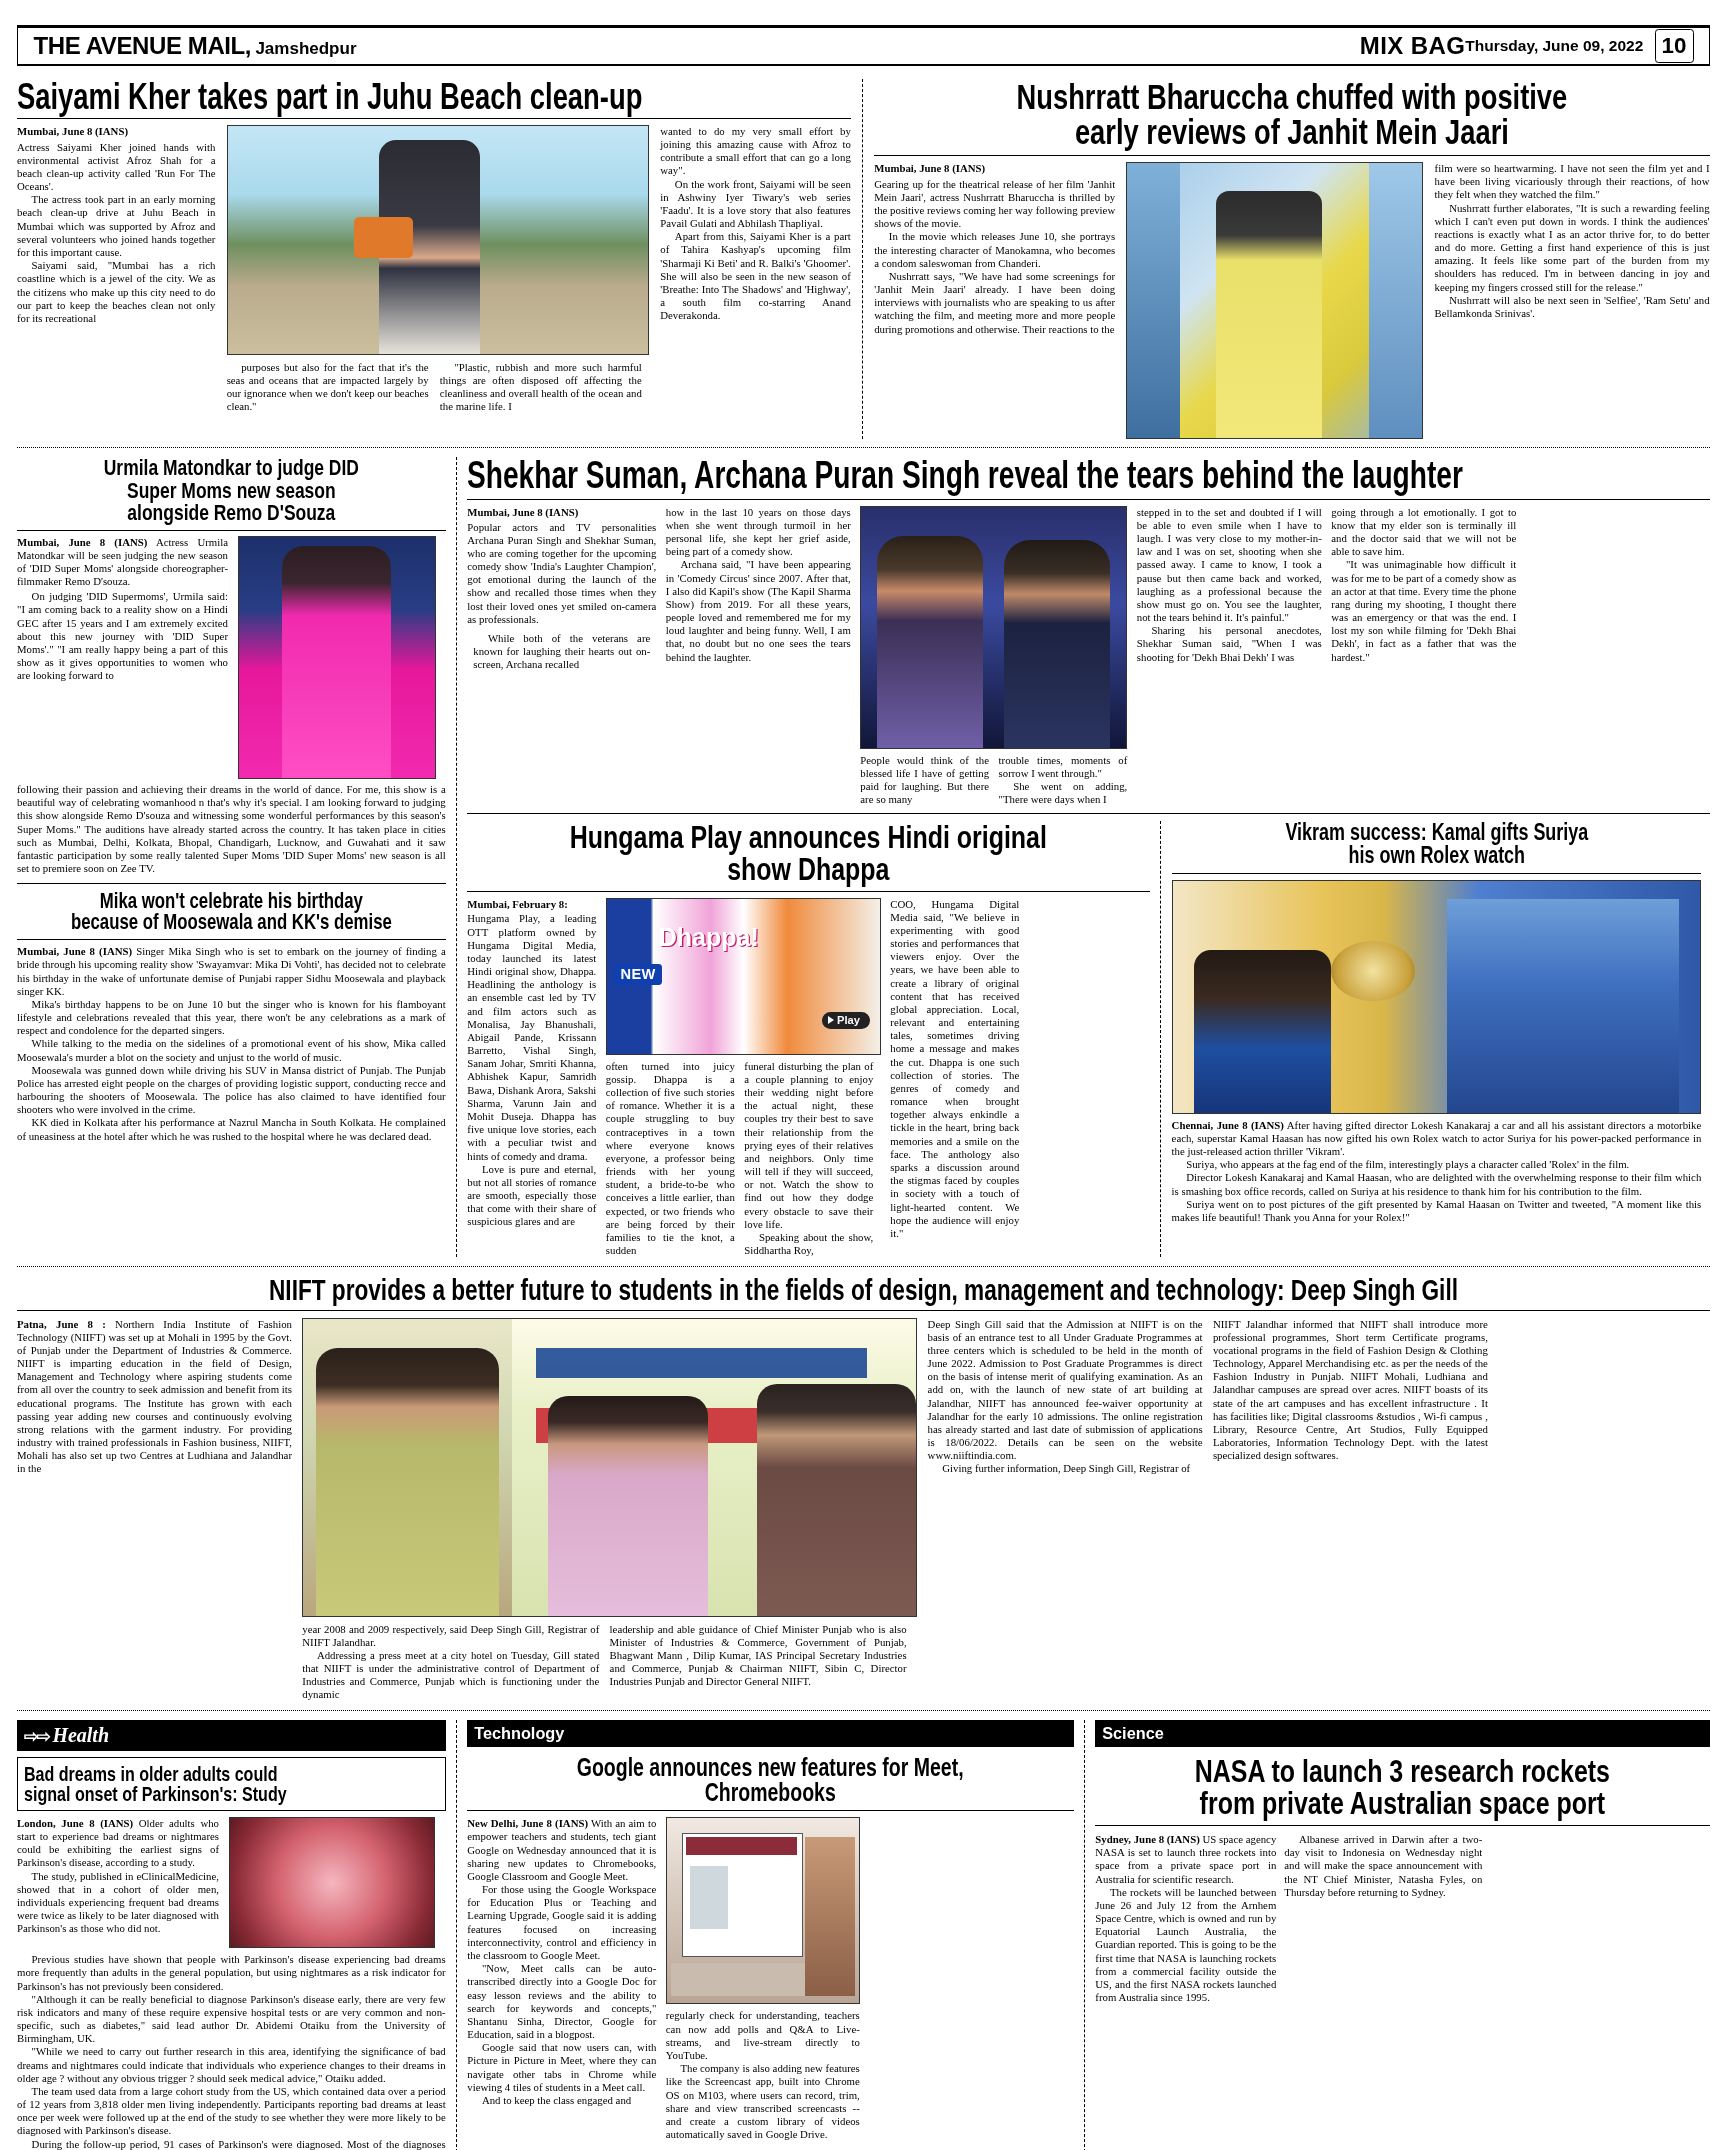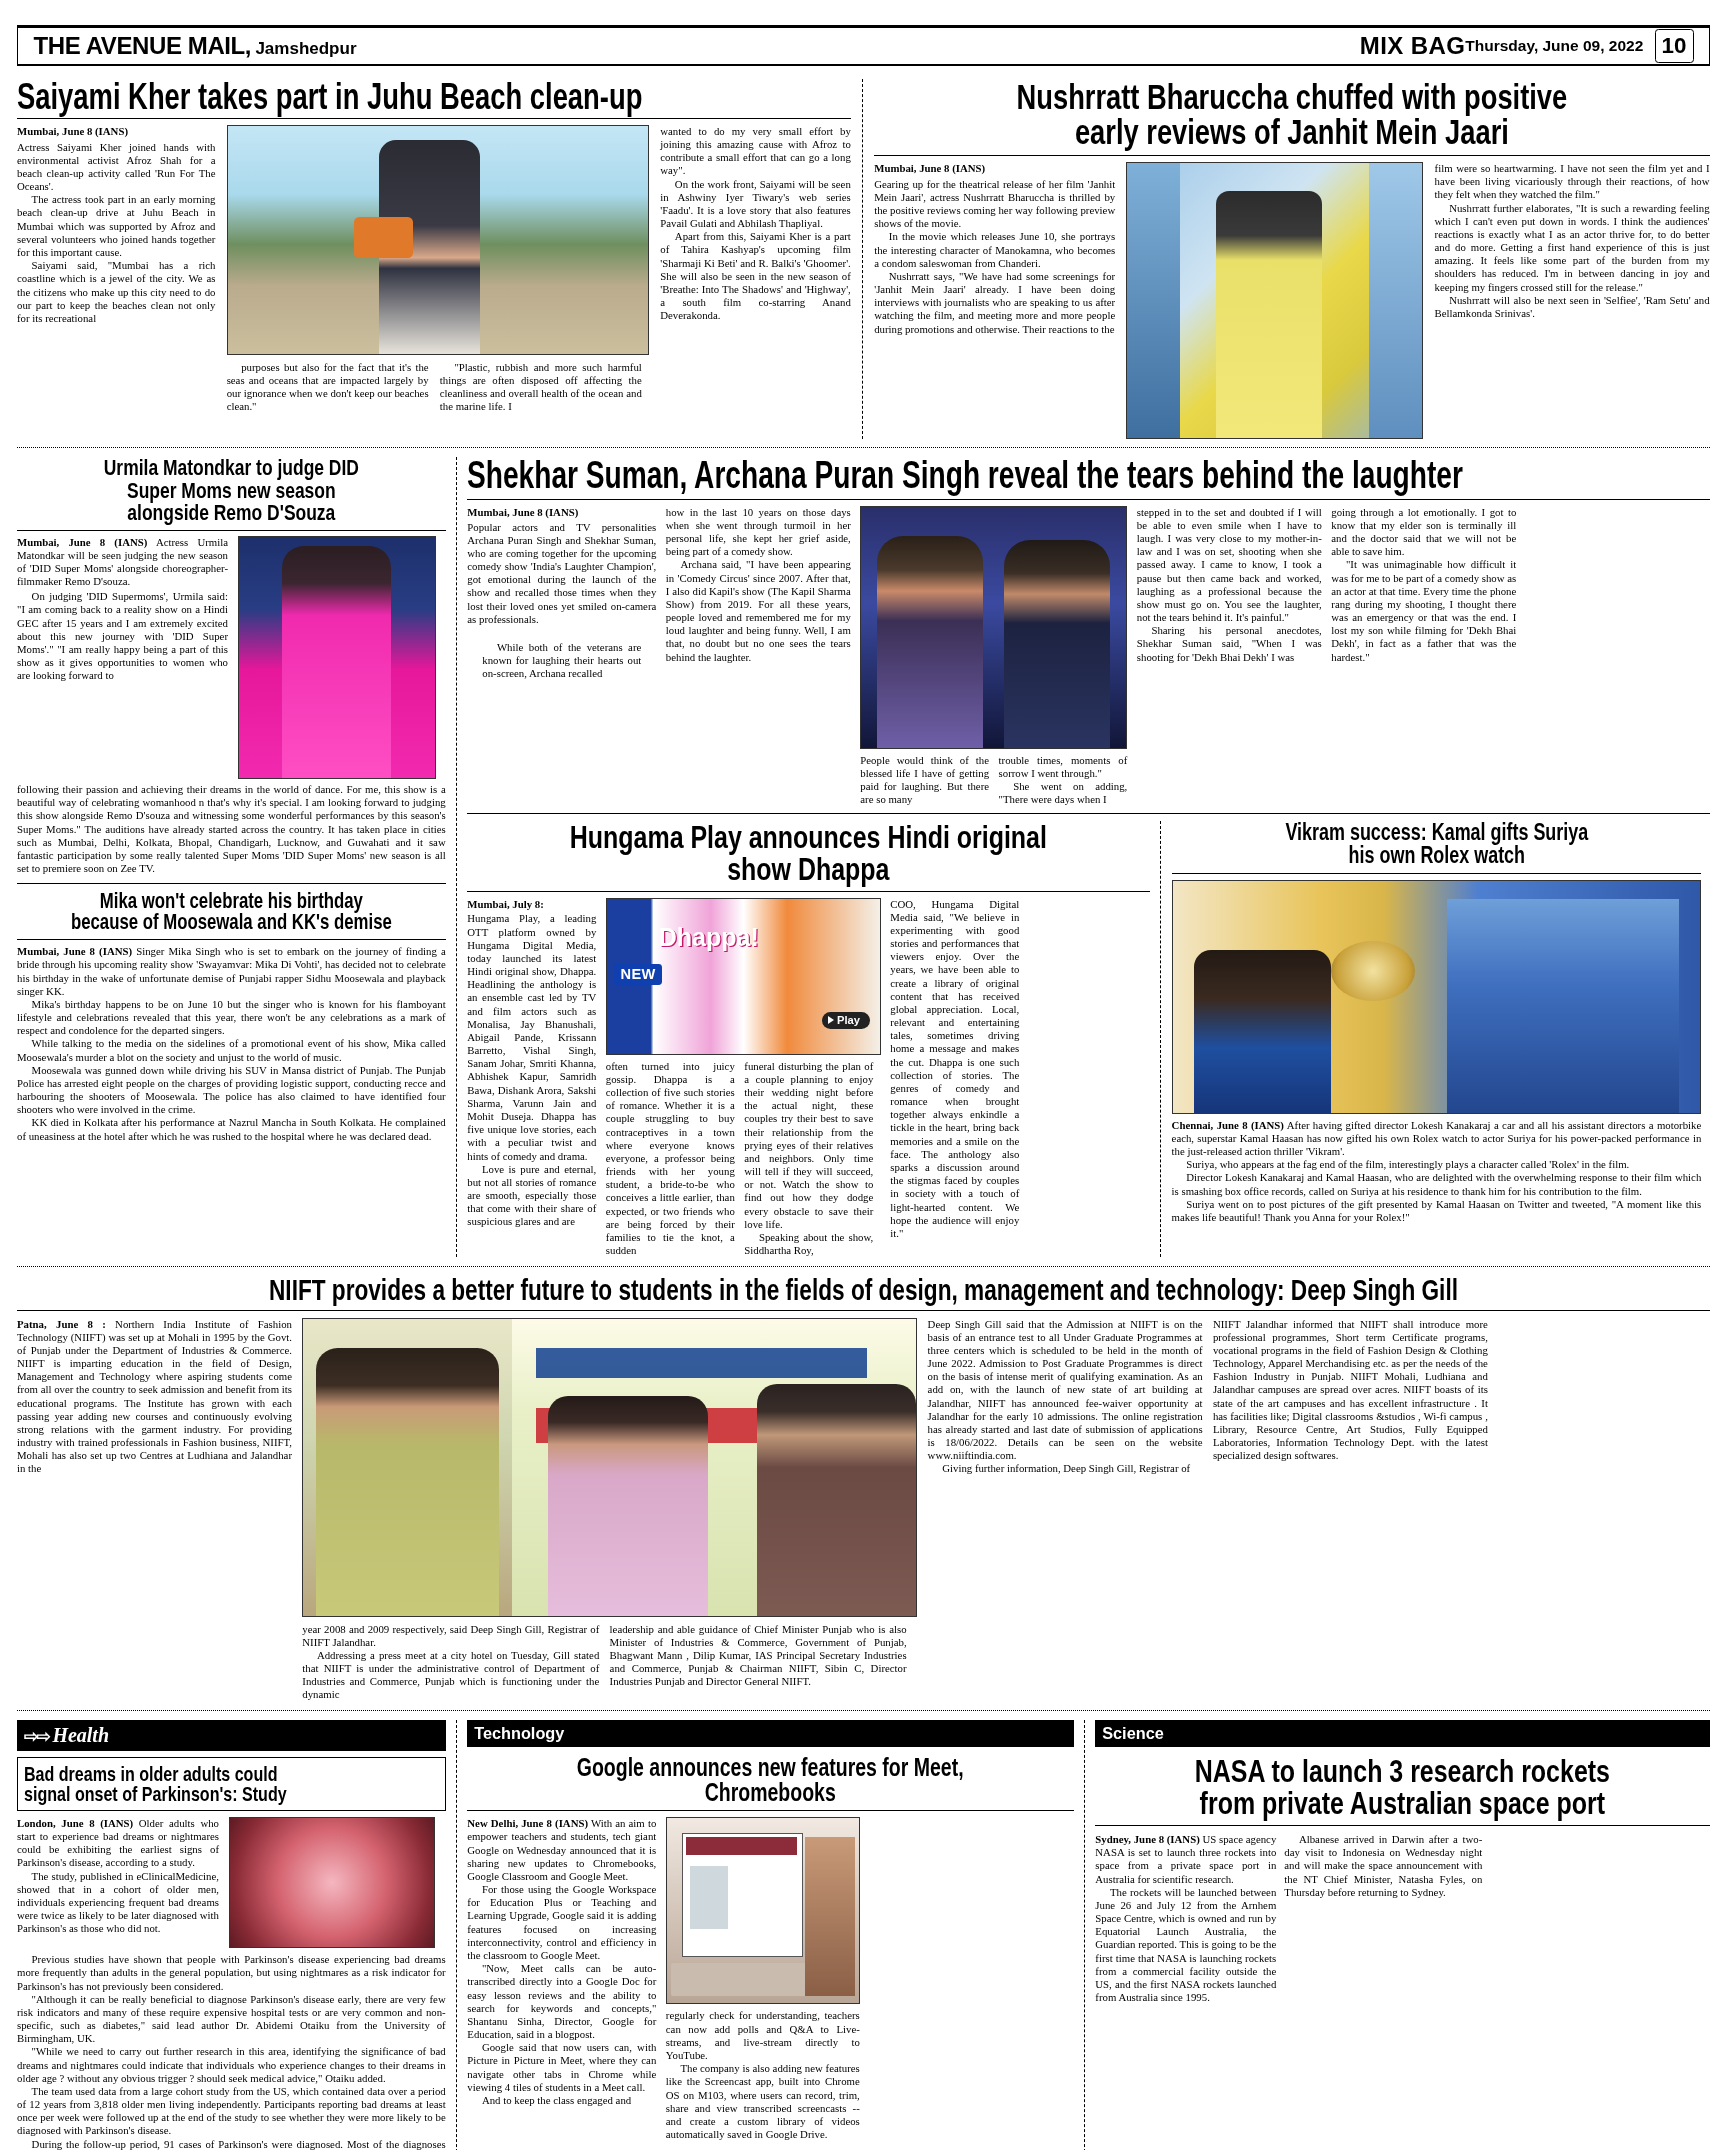--- a/index.html
+++ b/index.html
@@ -199,21 +199,21 @@
     <div class="vrule" style="width:1254px;padding-left:10.3px;box-sizing:border-box;">
 
       <div>
         <div class="hl" style="font-size:38px;">Shekhar Suman, Archana Puran Singh reveal the tears behind the laughter</div>
         <div style="border-bottom:0.9px solid #000;margin:4.3px 0 6px 0;"></div>
 
         <div style="display:flex;gap:9.5px;">
           <div style="width:189px;" class="body-txt">
             <p style="margin:0 0 1.7px 0;"><span class="lead">Mumbai, June 8 (IANS)</span></p>
             <p style="margin:0;">Popular actors and TV personalities Archana Puran Singh and Shekhar Suman, who are coming together for the upcoming comedy show 'India's Laughter Champion', got emotional during the launch of the show and recalled those times when they lost their loved ones yet smiled on-camera as professionals.</p>
-            <p style="margin:15px;text-indent:14.6px;">While both of the veterans are known for laughing their hearts out on-screen, Archana recalled</p>
+            <p style="margin:6px;text-indent:14.6px;">While both of the veterans are known for laughing their hearts out on-screen, Archana recalled</p>
           </div>
           <div style="width:185px;" class="body-txt">
             <p style="margin:0;">how in the last 10 years on those days when she went through turmoil in her personal life, she kept her grief aside, being part of a comedy show.</p>
             <p style="margin:0;text-indent:14.6px;">Archana said, "I have been appearing in 'Comedy Circus' since 2007. After that, I also did Kapil's show (The Kapil Sharma Show) from 2019. For all these years, people loved and remembered me for my loud laughter and being funny. Well, I am that, no doubt but no one sees the tears behind the laughter.</p>
           </div>
           <div style="width:267px;">
             <div class="photo p-stage" style="height:241px;">
               <div style="position:absolute;left:6%;top:12%;width:40%;height:88%;background:linear-gradient(180deg,#2a2018 0%,#4a3a2c 16%,#c98a6a 26%,#3b2f55 40%,#6f5fa8 100%);border-radius:26px 26px 0 0;"></div>
               <div style="position:absolute;right:6%;top:14%;width:40%;height:86%;background:linear-gradient(180deg,#201a16 0%,#3a2e26 16%,#c08a6a 26%,#1c2240 40%,#2a3460 100%);border-radius:26px 26px 0 0;"></div>
             </div>
@@ -240,21 +240,21 @@
 
       <div style="border-bottom:0.9px solid #000;margin:6.9px 0 6.9px 0;"></div>
 
       <div style="display:flex;">
 
         <div style="width:693px;padding-right:10.3px;box-sizing:border-box;">
           <div class="hl-c" style="font-size:32px;text-align:center;">Hungama Play announces Hindi original show Dhappa</div>
           <div style="border-bottom:0.9px solid #000;margin:5.2px 0 6px 0;"></div>
           <div style="display:flex;gap:9.5px;">
             <div style="width:129px;" class="body-txt">
-              <p style="margin:0 0 1.7px 0;"><span class="lead">Mumbai, July 8:</span></p>
+              <p style="margin:0 0 1.7px 0;"><span class="lead">Mumbai, February 8:</span></p>
               <p style="margin:0;">Hungama Play, a leading OTT platform owned by Hungama Digital Media, today launched its latest Hindi original show, Dhappa. Headlining the anthology is an ensemble cast led by TV and film actors such as Monalisa, Jay Bhanushali, Abigail Pande, Krissann Barretto, Vishal Singh, Sanam Johar, Smriti Khanna, Abhishek Kapur, Samridh Bawa, Dishank Arora, Sakshi Sharma, Varunn Jain and Mohit Dusejа. Dhappa has five unique love stories, each with a peculiar twist and hints of comedy and drama.</p>
               <p style="margin:0;text-indent:14.6px;">Love is pure and eternal, but not all stories of romance are smooth, especially those that come with their share of suspicious glares and are</p>
             </div>
             <div style="width:275px;">
               <div class="photo p-dhappa" style="height:155px;">
                 <span class="badge-new">NEW</span>
                 <span class="dhappa-word">Dhappa!</span>
                 <span class="play-pill">Play</span>
               </div>
               <div class="body-txt" style="display:flex;gap:9.5px;margin-top:5.2px;">

